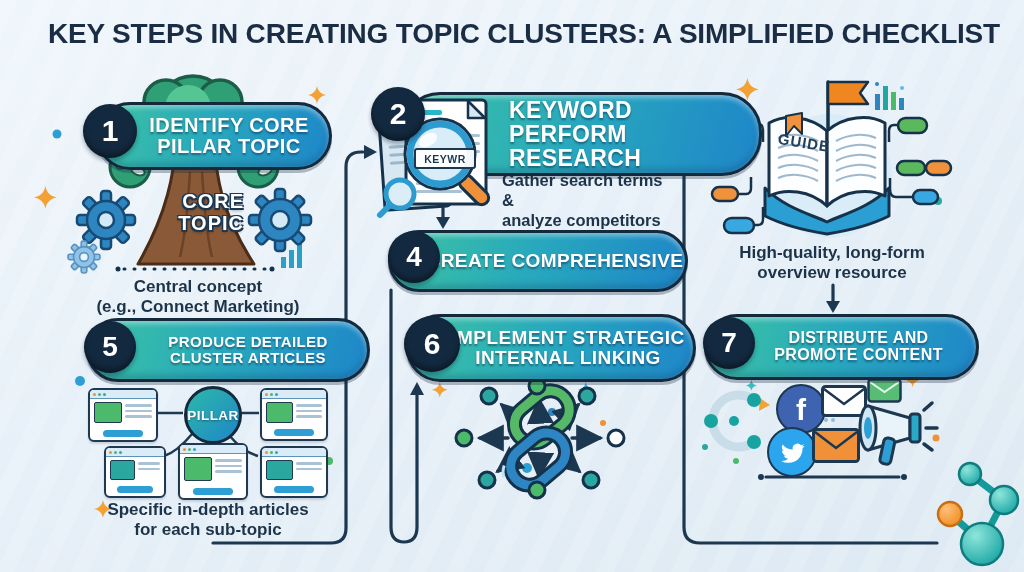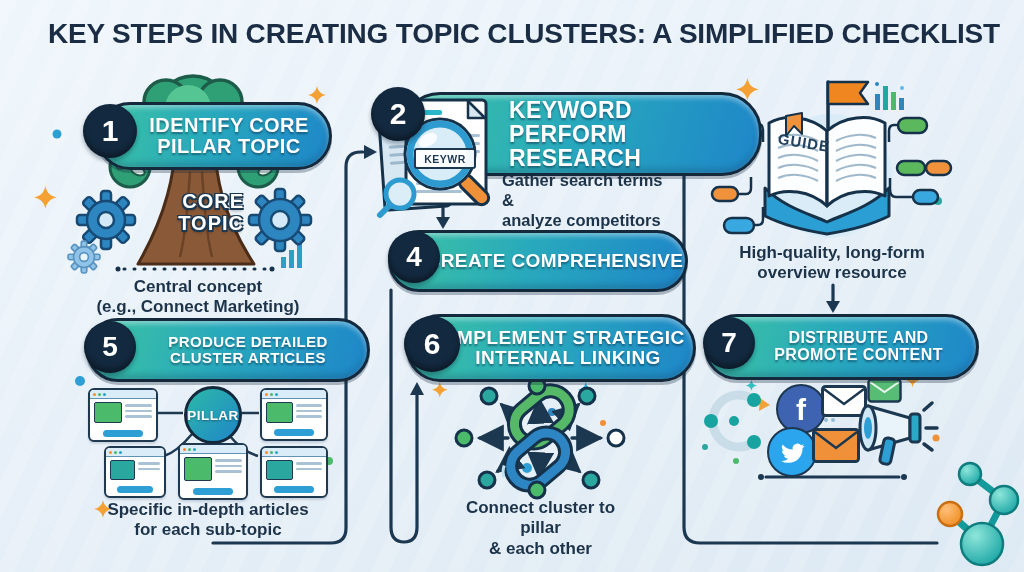--- a/index.html
+++ b/index.html
@@ -393,24 +393,20 @@
       <circle cx="113" cy="10" r="8" fill="#4cba6b"></circle>
       <circle cx="163" cy="20" r="8" fill="#2aa8a0"></circle>
       <circle cx="65" cy="20" r="8" fill="#2aa8a0"></circle>
       <circle cx="40" cy="62" r="8" fill="#4cba6b"></circle>
       <circle cx="192" cy="62" r="8" fill="#ffffff"></circle>
       <circle cx="63" cy="104" r="8" fill="#2aa8a0"></circle>
       <circle cx="113" cy="114" r="8" fill="#4cba6b"></circle>
       <circle cx="167" cy="104" r="8" fill="#2aa8a0"></circle>
     </g>
   </svg>
-  <div class="cap" style="left:447px;top:498px;width:187px">
-    <div>Connect cluster to pillar</div>
-    <div>&amp; each other</div>
-  </div>
 
   <svg class="abs lay3" style="left:690px;top:76px" width="302" height="166" viewBox="0 0 302 166">
     <circle cx="140" cy="100" r="62" fill="#d9ecf7"></circle>
     <g>
       <path d="M138,6 V52" stroke="#16324a" stroke-width="3.5" stroke-linecap="round"></path>
       <polygon points="138,6 178,6 170,17 178,28 138,28" fill="#f0861f" stroke="#16324a" stroke-width="2.5" stroke-linejoin="round"></polygon>
     </g>
     <path d="M75,112 C95,132 120,138 137,146 C154,138 179,132 199,112 L199,140 C175,152 150,156 137,158 C124,156 99,152 75,140 Z" fill="#2b9fd3" stroke="#16324a" stroke-width="3" stroke-linejoin="round"></path>
     <path d="M137,55 C120,40 95,38 79,47 L79,120 C95,112 120,114 137,130 Z" fill="#fdfeff" stroke="#16324a" stroke-width="3" stroke-linejoin="round"></path>
     <path d="M137,55 C154,40 179,38 195,47 L195,120 C179,112 154,114 137,130 Z" fill="#fdfeff" stroke="#16324a" stroke-width="3" stroke-linejoin="round"></path>

